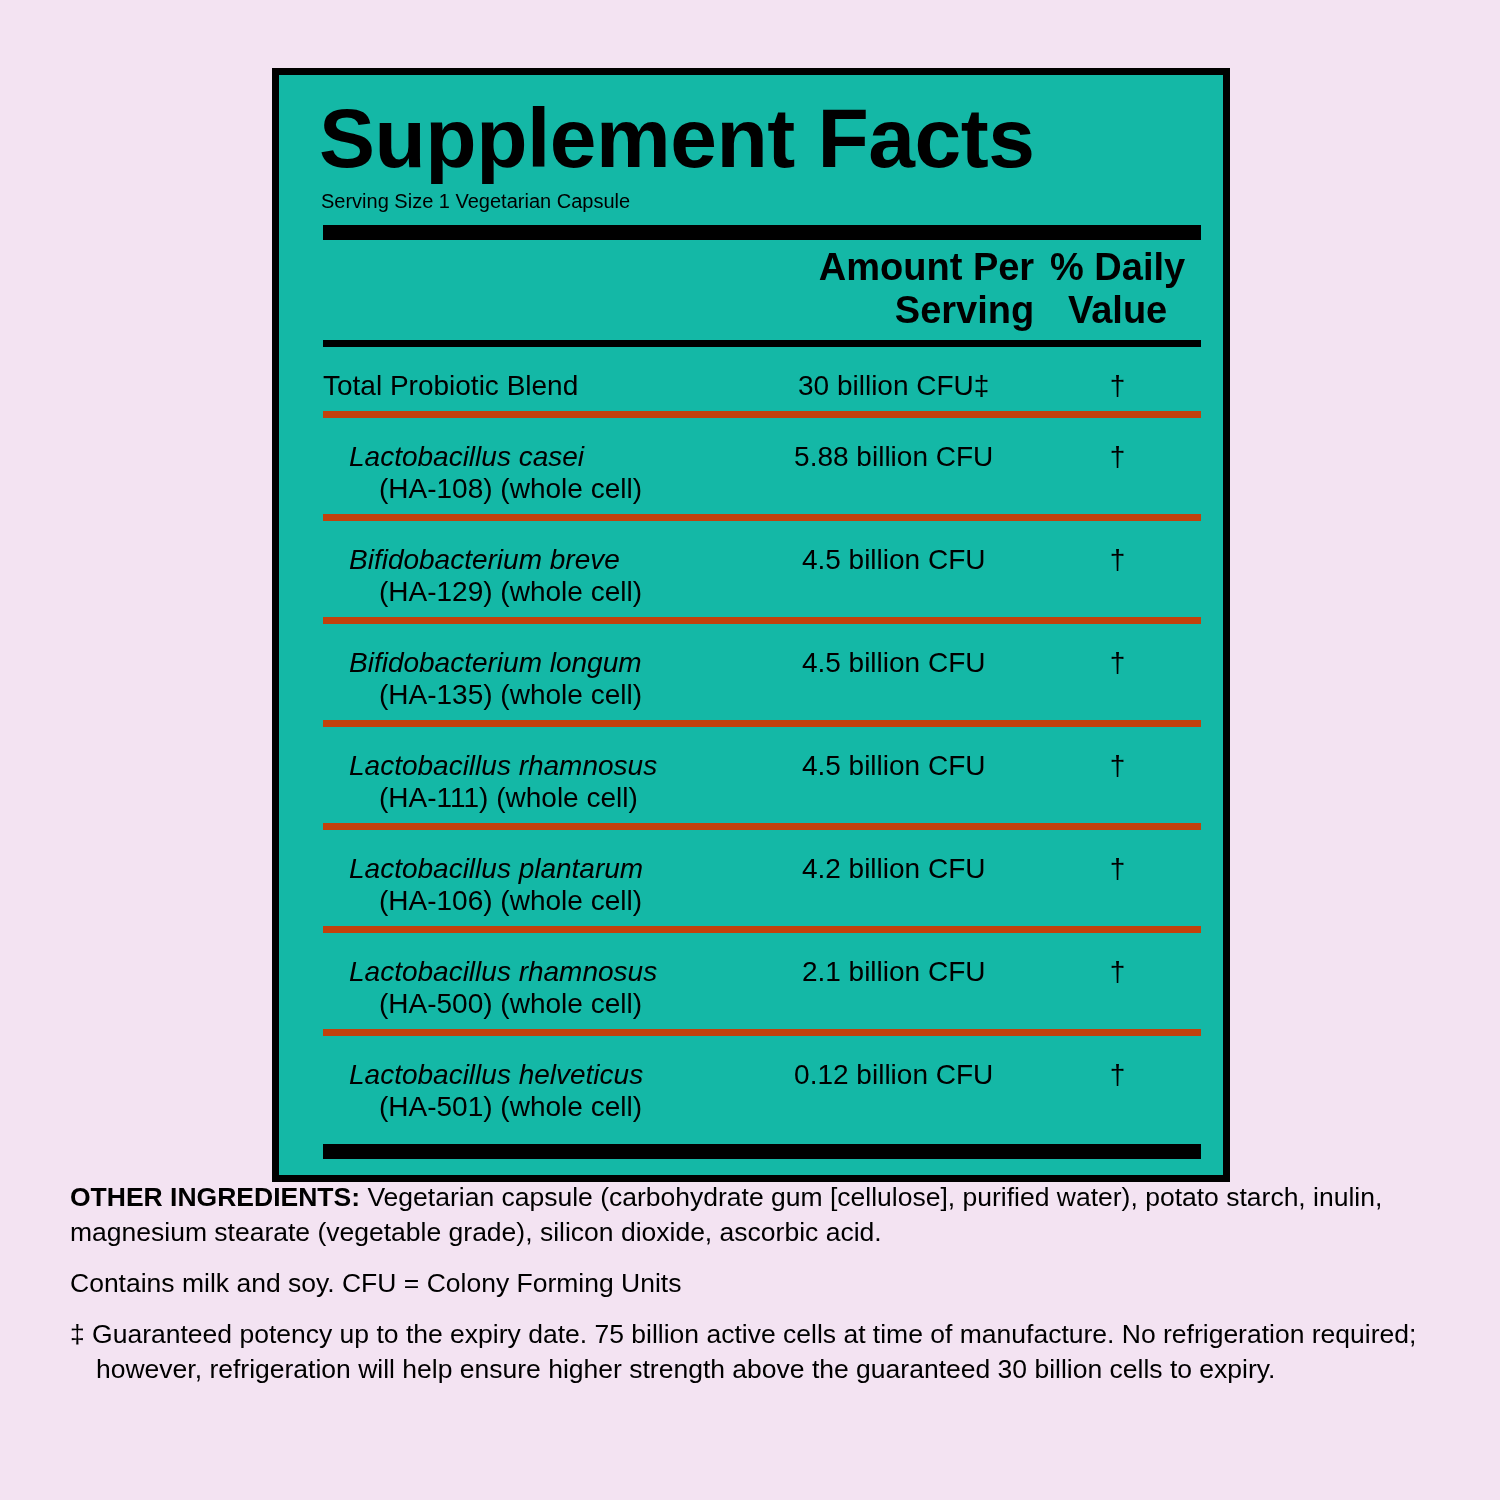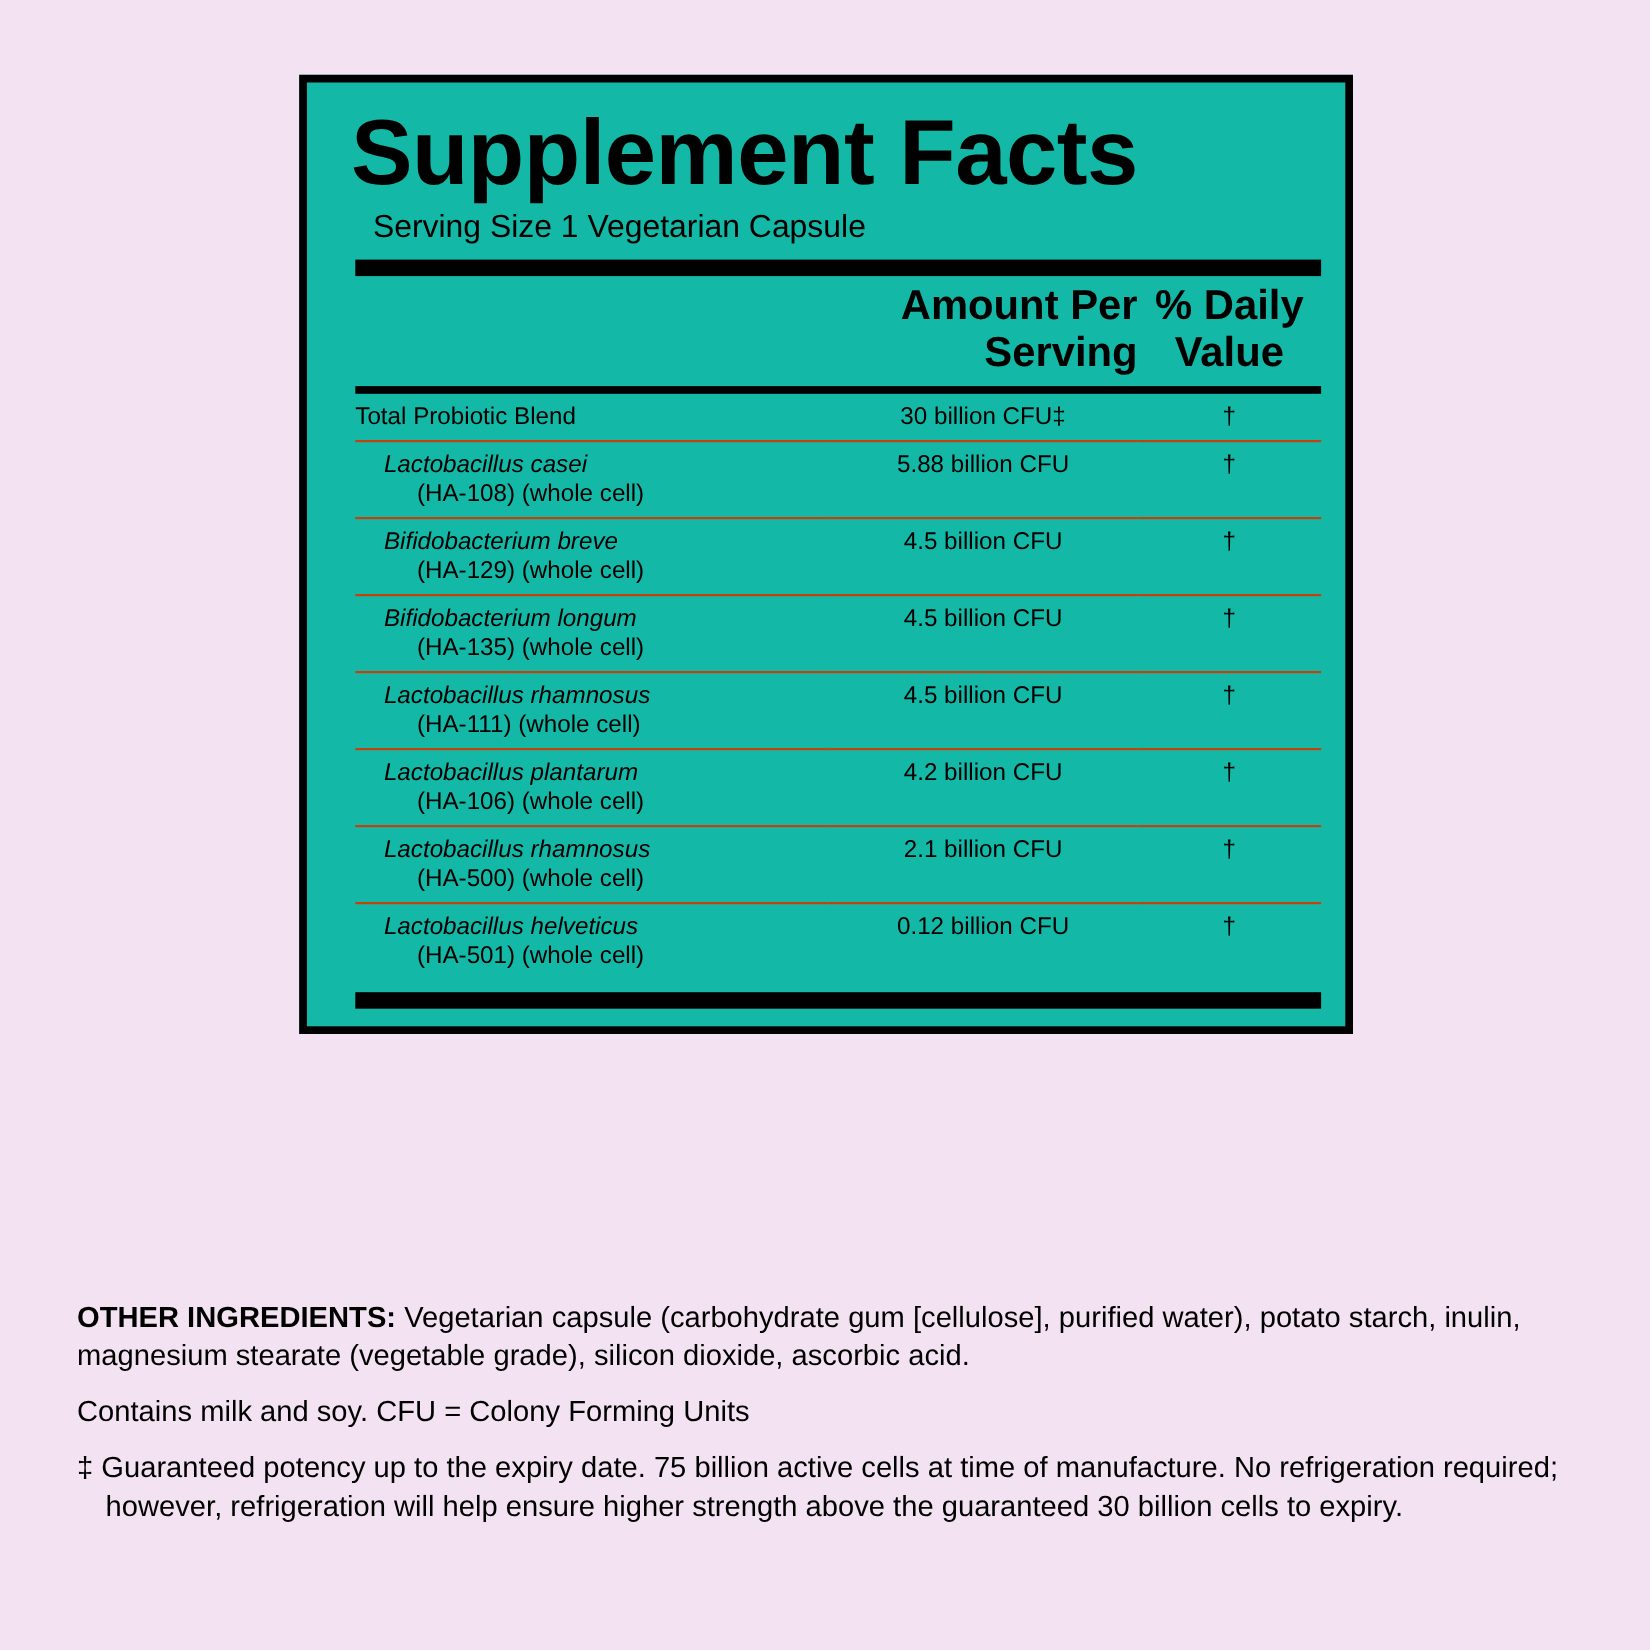--- a/index.html
+++ b/index.html
@@ -37,22 +37,22 @@
   .sf-title {
     font-size: 84px;
     font-weight: bold;
     letter-spacing: -0.5px;
     line-height: 0.95;
     margin: 6px 0 6px 18px;
     white-space: nowrap;
   }
 
   .serving-size {
-    font-size: 29px;
-    margin: 10px 0 0 38px;
+    font-size: 20px;
+    margin: 10px 0 0 20px;
     line-height: 1.2;
   }
 
   .rule-thick {
     height: 15px;
     background: #000;
     margin: 12px 0 0 22px;
     width: calc(100% - 22px);
   }
   .rule-medium {
@@ -75,29 +75,29 @@
   table.facts th {
     font-size: 38px;
     font-weight: bold;
     padding: 6px 0 8px 0;
     vertical-align: bottom;
   }
   th.h-amount { text-align: right; padding-right: 4px;}
   th.h-dv { text-align: center; }
 
   table.facts td {
-    font-size: 22px;
+    font-size: 28px;
     vertical-align: top;
-    padding: 7px 0 9px 0;
+    padding: 23px 0 9px 0;
   }
   td.amt { text-align: center; }
   td.dv  { text-align: center; }
 
   tr.row-bordered td {
-    border-top: 2px solid #c2410c;
+    border-top: 7px solid #c2410c;
   }
 
   .nutrient-name.indent {
     padding-left: 26px;
   }
   .nutrient-name .sci {
     font-style: italic;
   }
   .nutrient-name .strain {
     display: block;

